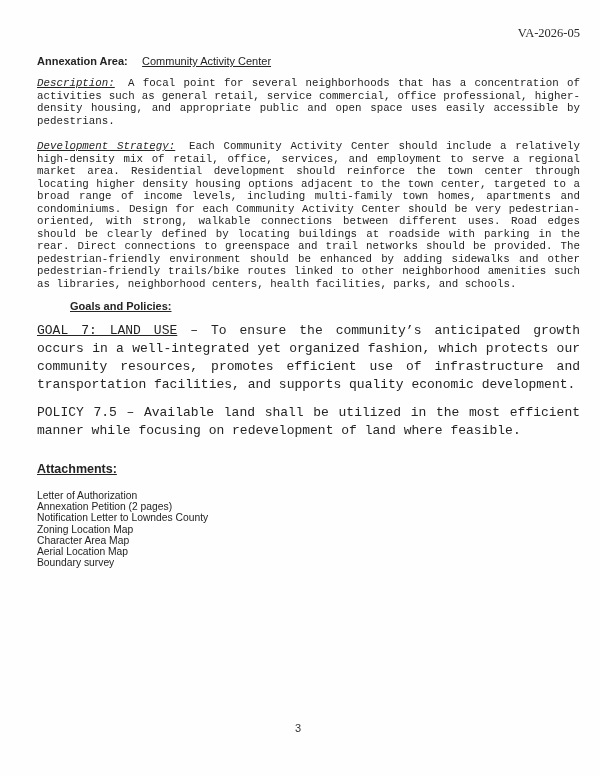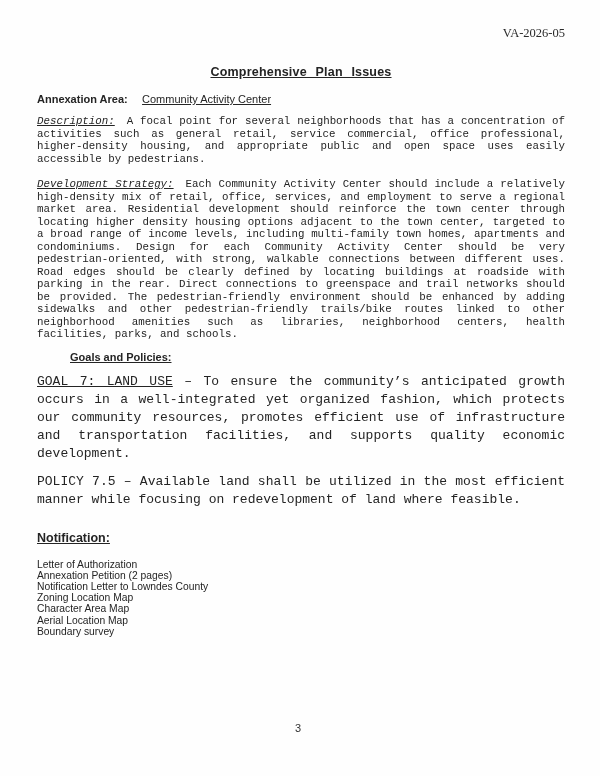--- a/index.html
+++ b/index.html
@@ -7,21 +7,21 @@
     width:600px;height:776px;
     background:#f4f4f2;
     font-family:"Liberation Sans","DejaVu Sans",sans-serif;
     color:#242424;
   }
   .page{
     position:relative;
     width:600px;height:776px;
     background:#fefefe;
     box-sizing:border-box;
-    padding:26px 35px 0 37px;
+    padding:26px 20px 0 37px;
     overflow:hidden;
   }
   .doc-number{
     text-align:right;
     font-family:"Liberation Serif","DejaVu Serif",serif;
     font-size:12.5px;
     color:#2a2a2a;
   }
   .title{
     margin-top:24px;
@@ -96,21 +96,20 @@
     color:#333;
   }
 </style>
 </head>
 <body>
 
 <div class="page">
 
   <div class="doc-number">VA-2026-05</div>
 
-  <div class="title">Comprehensive Plan Issues</div>
 
   <div class="char-row">
     <span class="char-label">Annexation Area:</span>
     <span class="char-value">Community Activity Center</span>
   </div>
 
   <p class="body-para">
     <span class="ital-label">Description:</span>
     <span>A focal point for several neighborhoods that has a concentration of activities such as general retail, service commercial, office professional, higher-density housing, and appropriate public and open space uses easily accessible by pedestrians.</span>
   </p>
@@ -123,21 +122,21 @@
   <div class="goals-heading">Goals and Policies:</div>
 
   <p class="goal-para">
     <span class="goal-label">GOAL 7: LAND USE</span>
     <span>– To ensure the community’s anticipated growth occurs in a well-integrated yet organized fashion, which protects our community resources, promotes efficient use of infrastructure and transportation facilities, and supports quality economic development.</span>
   </p>
 
   <p class="goal-para">POLICY 7.5 – Available land shall be utilized in the most efficient manner while focusing on redevelopment of land where feasible.</p>
 
 
-  <div class="attach-heading">Notification:</div>
+  <div class="attach-heading">Attachments:</div>
 
   <ul class="attach-list">
     <li>Letter of Authorization</li>
     <li>Annexation Petition (2 pages)</li>
     <li>Notification Letter to Lowndes County</li>
     <li>Zoning Location Map</li>
     <li>Character Area Map</li>
     <li>Aerial Location Map</li>
     <li>Boundary survey</li>
   </ul>

